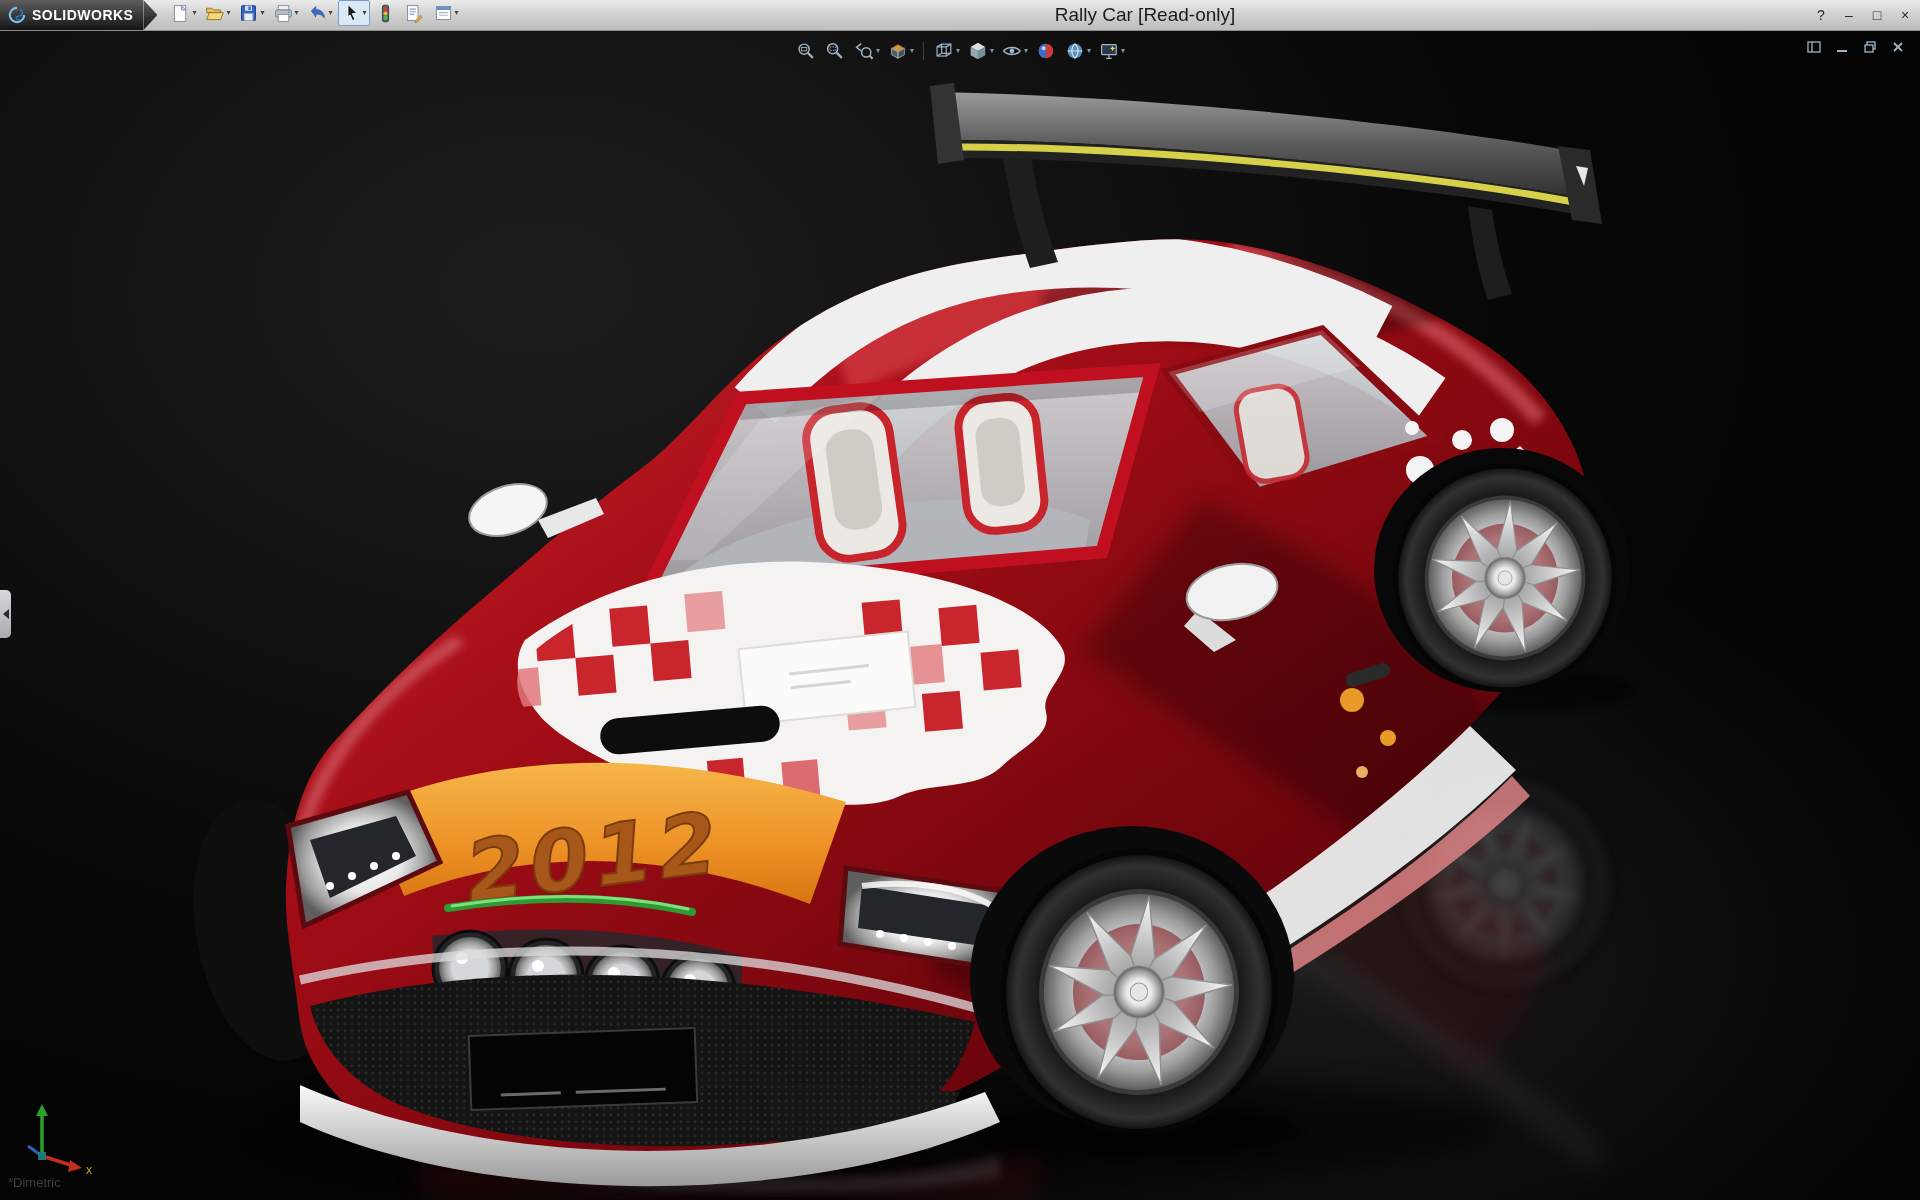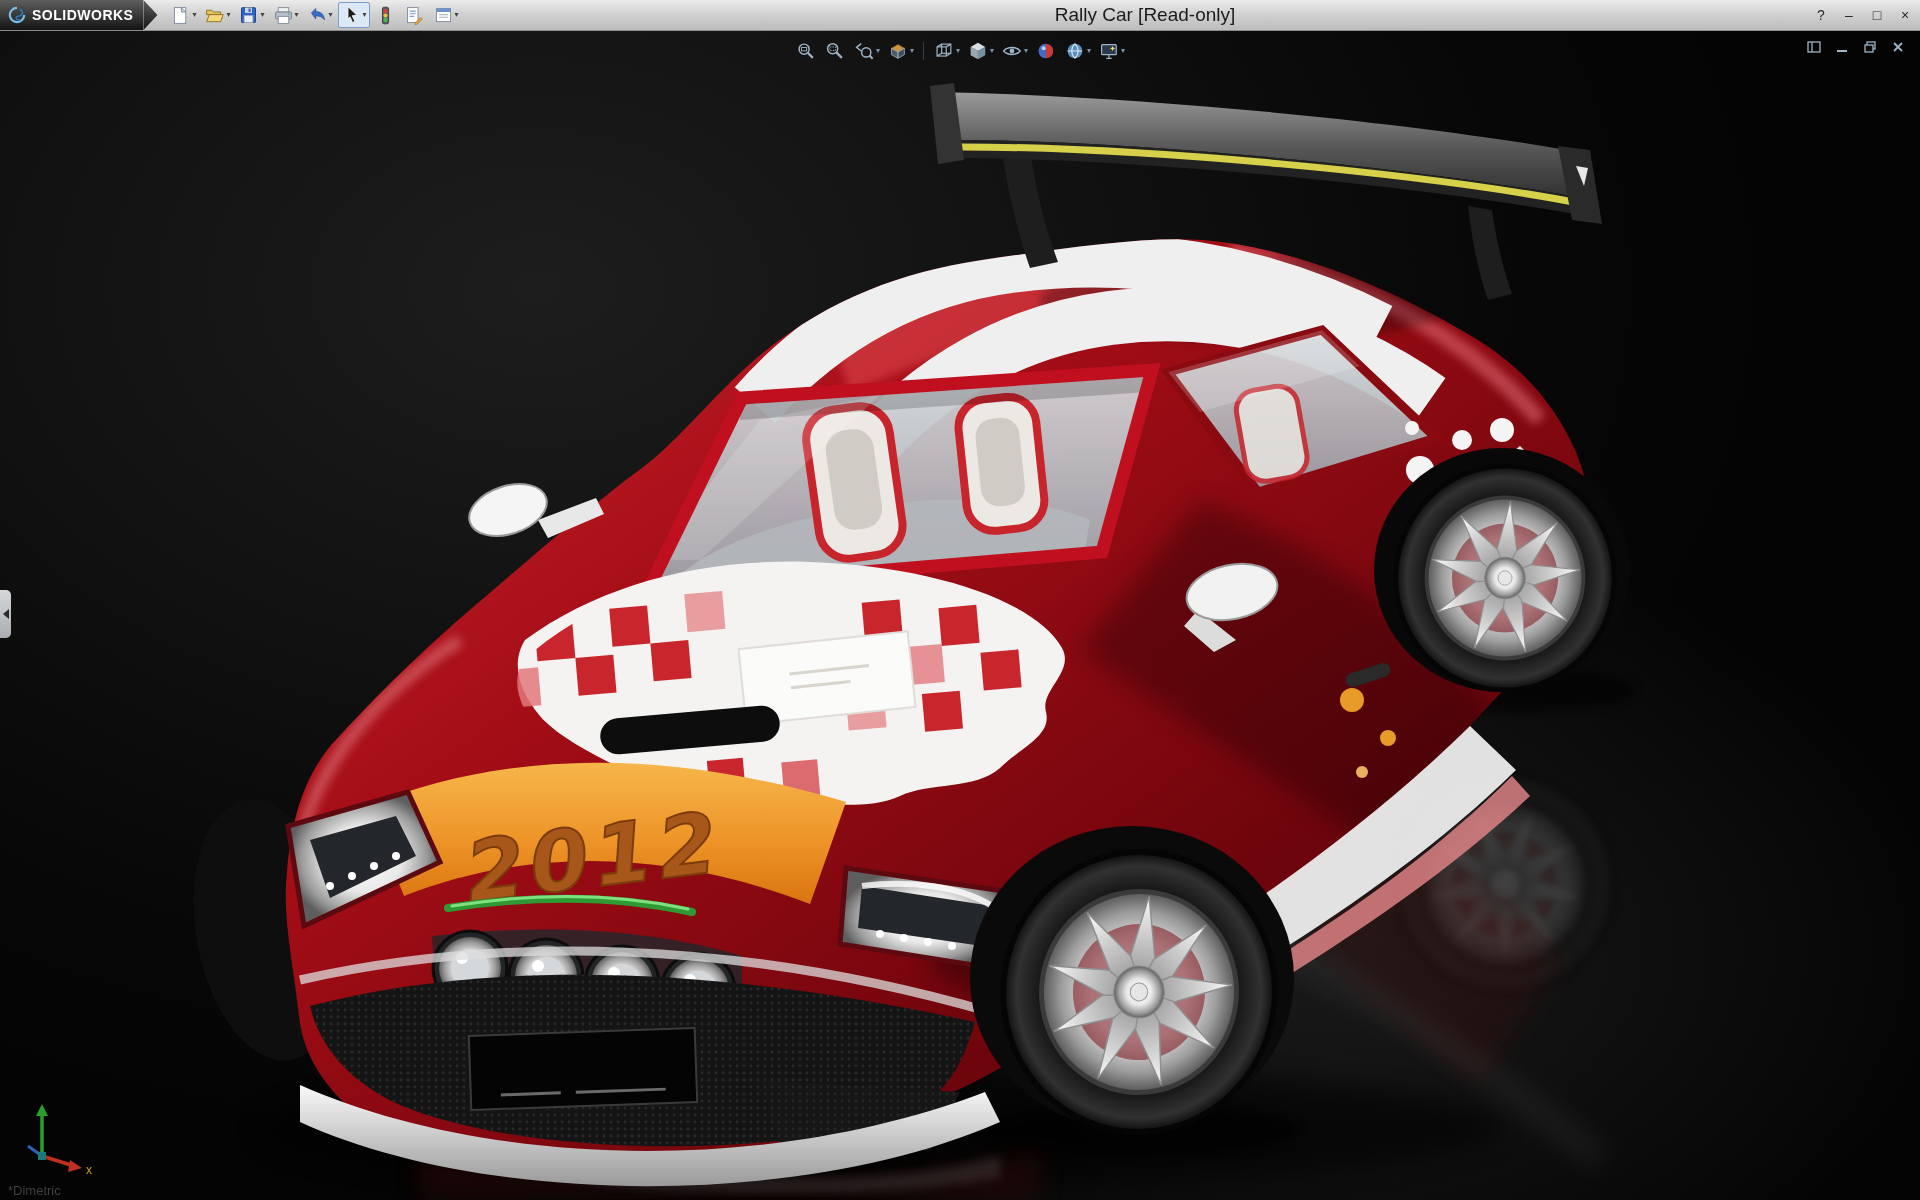--- a/index.html
+++ b/index.html
@@ -1,18 +1,18 @@
 <!DOCTYPE html>
 <html><head>
 <meta charset="utf-8">
 <style>
   html,body{margin:0;padding:0;background:#000;}
   .app{position:relative;width:1920px;height:1200px;overflow:hidden;font-family:"Liberation Sans",sans-serif;-webkit-user-select:none;user-select:none;}
   
-  .menubar{position:absolute;top:0;left:0;right:0;height:30px;background:linear-gradient(#ececec,#d2d2d2 45%,#bdbdbd);border-bottom:1px solid #8e8e8e;display:flex;align-items:center;z-index:10;}
+  .menubar{position:absolute;top:0;left:0;right:0;height:30px;background:linear-gradient(#ececec,#d2d2d2 45%,#bdbdbd);border-bottom:1px solid #8e8e8e;display:flex;align-items:flex-start;z-index:10;}
   .logo{height:30px;background:linear-gradient(#5e5e5e,#141414);display:flex;align-items:center;gap:6px;padding:0 10px 0 8px;}
   .brand{color:#fff;font-weight:bold;font-size:14px;letter-spacing:.5px;}
   .logo-notch{width:14px;height:30px;background:linear-gradient(#5e5e5e,#141414);clip-path:polygon(0 0,100% 50%,0 100%);display:flex;align-items:center;justify-content:center;color:#fff;font-size:7px;margin-right:10px;}
   .tools{display:flex;align-items:center;gap:2px;}
   .tbtn{display:flex;align-items:center;height:24px;padding:0 2px;border:1px solid transparent;border-radius:2px;}
   .tbtn.active{background:#dbe9f7;border-color:#7a9cc6;}
   .ti{width:21px;height:21px;display:block;}
   .caret{font-size:8px;color:#444;margin-left:1px;line-height:1;}
   .title{position:absolute;left:1145px;transform:translateX(-50%);top:0;height:30px;line-height:30px;font-size:19px;color:#1c1c1c;white-space:nowrap;}
   .wctrls{position:absolute;right:8px;top:0;height:30px;display:flex;align-items:center;gap:14px;}
@@ -22,21 +22,21 @@
   .scene{position:absolute;top:-30px;left:0;width:1920px;height:1200px;display:block;}
   .hud{position:absolute;top:9px;left:50%;transform:translateX(-50%);display:flex;align-items:center;gap:5px;z-index:6;}
   .hbtn{display:flex;align-items:center;padding:1px;}
   .hi{width:22px;height:22px;display:block;}
   .hcaret{font-size:8px;color:#7d94a8;margin-left:1px;line-height:1;}
   .hud-sep{width:1px;height:18px;background:#39424a;margin:0 3px;}
   .docctl{position:absolute;top:9px;right:14px;display:flex;align-items:center;gap:12px;z-index:6;}
   .di{width:16px;height:16px;display:block;}
   .collapse-tab{position:absolute;left:0;top:560px;width:11px;height:48px;background:linear-gradient(#d6d8da,#a8acb0);border-radius:0 5px 5px 0;display:flex;align-items:center;justify-content:center;z-index:6;}
   .collapse-tri{width:0;height:0;border-top:5px solid transparent;border-bottom:5px solid transparent;border-right:6px solid #2a2a2a;}
-  .view-label{position:absolute;left:8px;bottom:2px;font-size:13px;color:#3f3f3f;z-index:6;}
+  .view-label{position:absolute;left:8px;bottom:10px;font-size:13px;color:#3f3f3f;z-index:6;}
   .triad{position:absolute;left:16px;bottom:24px;z-index:6;}
 </style>
 </head>
 <body>
 
 <svg width="0" height="0" style="position:absolute" aria-hidden="true">
 <defs>
   <symbol id="i-new" viewBox="0 0 24 24">
         <rect x="5" y="3" width="13" height="18" fill="#fdfdfd" stroke="#7a8699"></rect>
         <path d="M13 3 l5 5 h-5 z" fill="#cfd8e4" stroke="#7a8699"></path>

